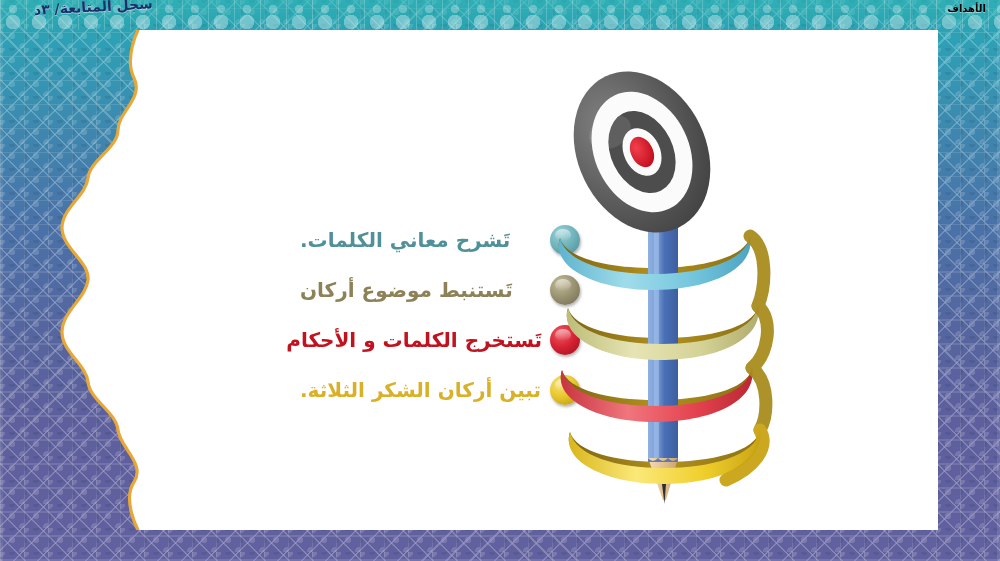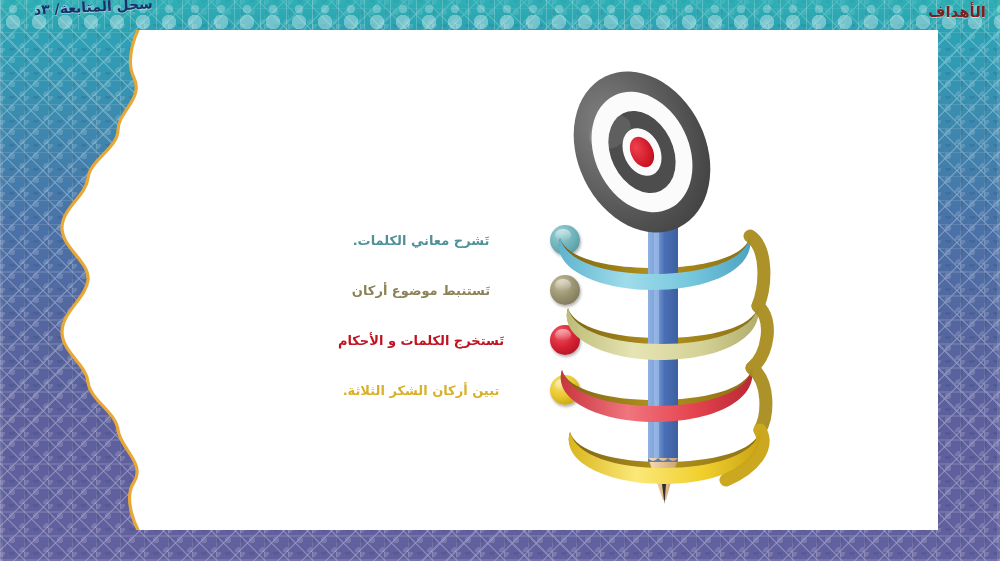--- a/index.html
+++ b/index.html
@@ -75,22 +75,22 @@
     opacity: .45;
     background-image:
       radial-gradient(circle at 13px 22px, rgba(255,255,255,.75) 0 7px, rgba(255,255,255,0) 7.5px),
       radial-gradient(circle at 13px 9px,  rgba(255,255,255,.60) 0 4px, rgba(255,255,255,0) 4.5px),
       linear-gradient(to right, rgba(255,255,255,.45) 0 1.2px, rgba(255,255,255,0) 1.2px);
     background-size: 26px 30px, 26px 30px, 26px 30px;
   }
 
   .hdr-title-right {
     position: absolute; right: 14px; top: 3px;
-    font-size: 15px; font-weight: bold;
-    color: #7f1d1d;
+    font-size: 10px; font-weight: bold;
+    color: #000000;
     text-shadow: 0 1px 0 rgba(255,255,255,.45);
     direction: rtl;
     letter-spacing: .2px;
   }
   .hdr-title-left {
     position: absolute; left: 34px; top: 2px;
     font-size: 14px; font-weight: bold;
     color: #1b2f6b;
     text-shadow: 0 1px 0 rgba(255,255,255,.40);
     direction: rtl;
@@ -129,24 +129,24 @@
     position: relative;
   }
   .obj-bullet::after {
     content: "";
     position: absolute; left: 18%; top: 12%;
     width: 52%; height: 42%;
     border-radius: 50%;
     background: linear-gradient(to bottom, rgba(255,255,255,.55), rgba(255,255,255,0));
   }
   .obj-text {
-    font-size: 13px;
+    font-size: 20px;
     font-weight: bold;
     white-space: nowrap;
-    text-align: center;
+    text-align: left;
     flex: 1 1 auto;
   }
 
   
   .graphic {
     position: absolute;
     left: 540px; top: 70px;
     width: 260px; height: 440px;
   }
   .graphic svg { display: block; width: 100%; height: 100%; }

